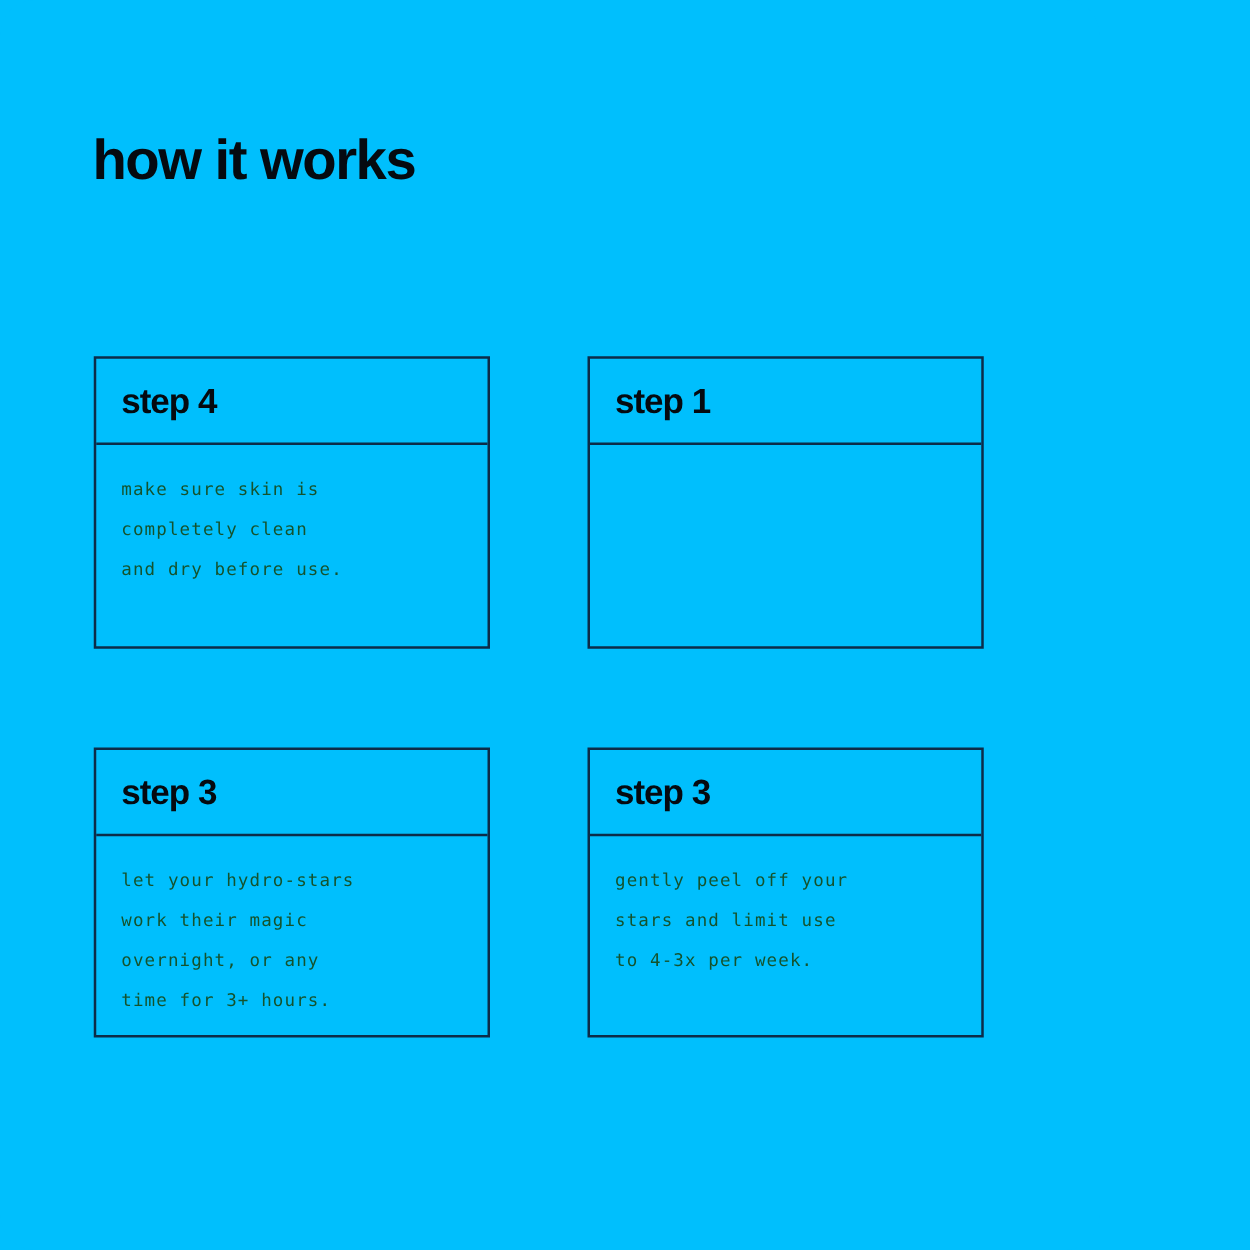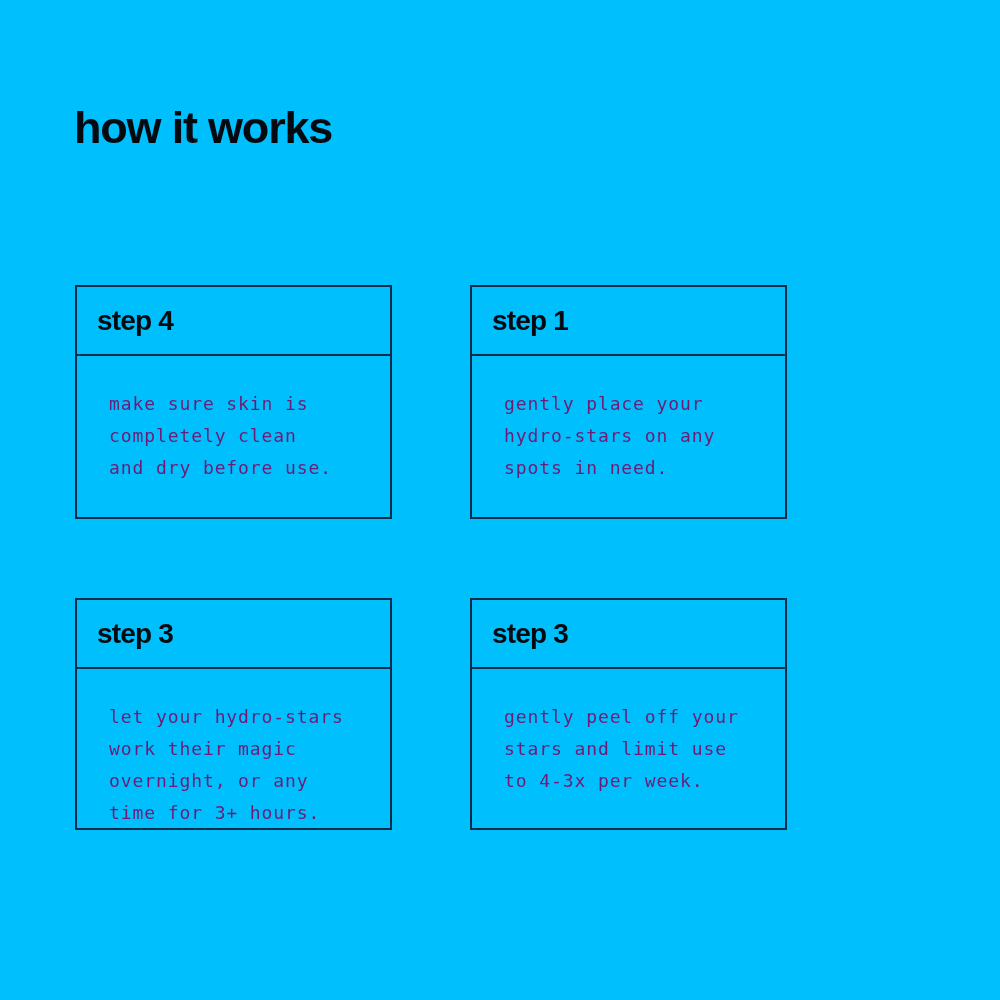--- a/index.html
+++ b/index.html
@@ -78,26 +78,26 @@
   }
 
   .step-card-body {
     flex: 1 1 auto;
     padding: 20px 16px 0 20px;
     box-sizing: border-box;
   }
 
   .step-card-text {
     font-family: "DejaVu Sans Mono", "Liberation Mono", monospace;
-    font-size: 18px;
+    font-size: 14px;
     line-height: 32px;
     letter-spacing: 0.9px;
-    color: #701a75;
+    color: #14532d;
     white-space: pre-line;
-    margin: 12px;
+    margin: 0;
   }
 </style>
 </head>
 <body>
 
 <div class="page">
 
   <div class="page-title">how it works</div>
 
   <div class="steps-grid">
@@ -109,25 +109,20 @@
       <div class="step-card-body">
         <p class="step-card-text">make sure skin is
 completely clean
 and dry before use.</p>
       </div>
     </div>
 
     <div class="step-card">
       <div class="step-card-header">
         <span class="step-card-title">step 1</span>
-      </div>
-      <div class="step-card-body">
-        <p class="step-card-text">gently place your
-hydro-stars on any
-spots in need.</p>
       </div>
     </div>
 
     <div class="step-card">
       <div class="step-card-header">
         <span class="step-card-title">step 3</span>
       </div>
       <div class="step-card-body">
         <p class="step-card-text">let your hydro-stars
 work their magic

